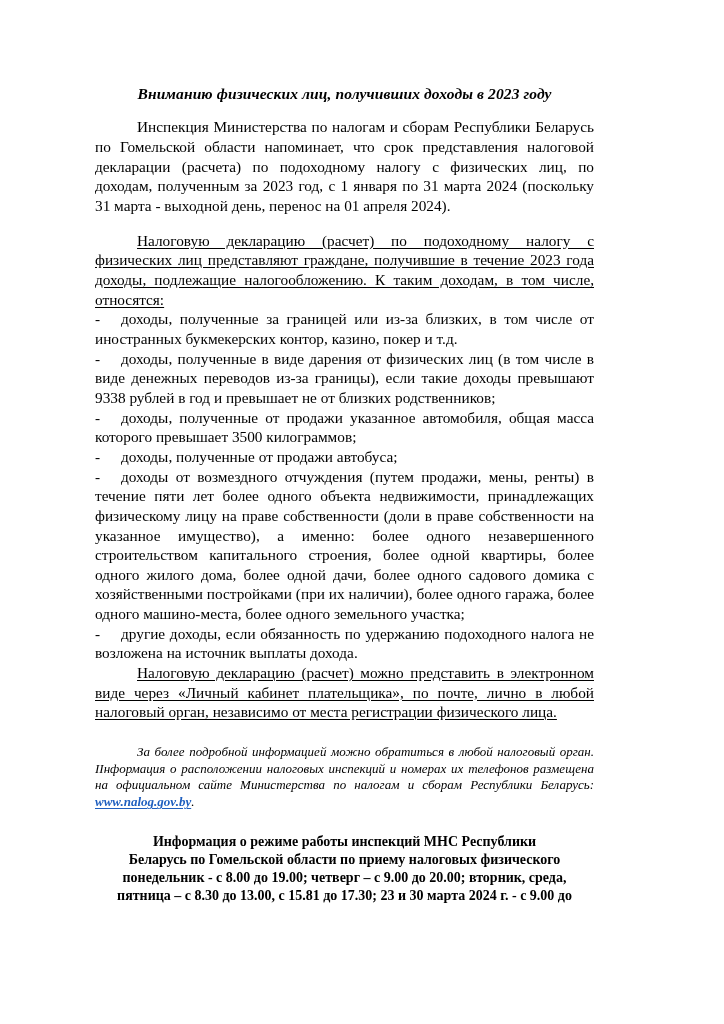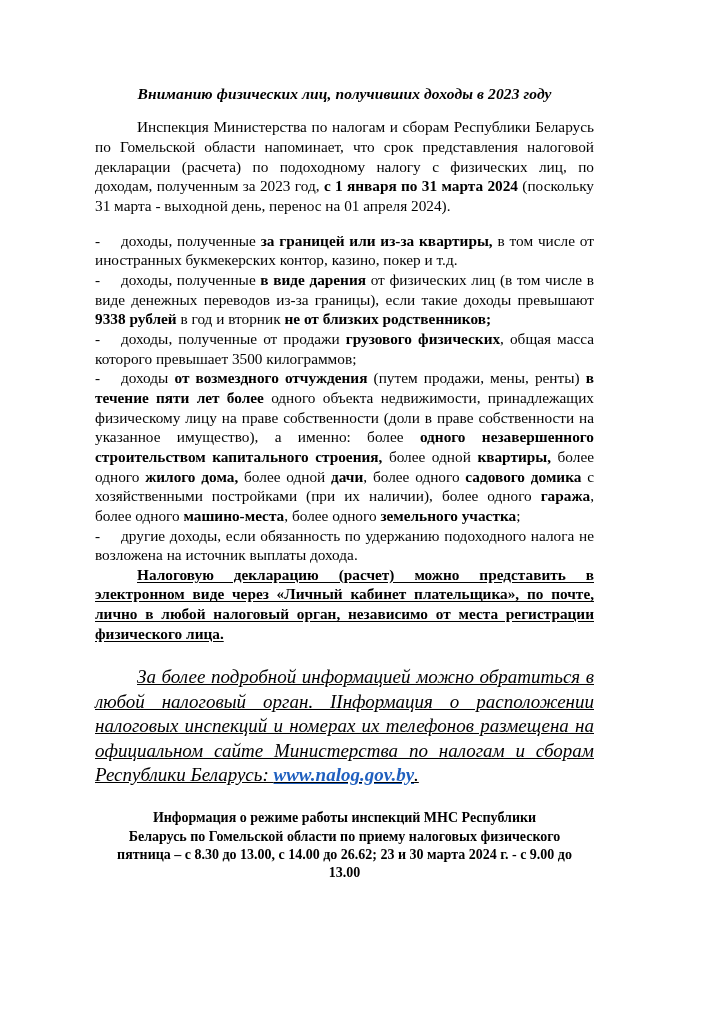--- a/index.html
+++ b/index.html
@@ -40,41 +40,40 @@
     hyphens: none;
   }
   p.indent {
     text-indent: 42px;
   }
   .u-block {
     text-decoration: underline;
     text-underline-offset: 2px;
   }
   .bold {
-    font-weight: bold;
+    font-weight: normal;
   }
   .bullet-row {
     display: block;
     font-size: 15.3px;
     line-height: 1.285;
     text-align: justify;
     margin: 0;
   }
   .dash {
     display: inline-block;
     width: 26px;
   }
   .italic-par {
-    font-size: 19px;
+    font-size: 13px;
     font-style: italic;
     line-height: 1.285;
     text-align: justify;
     margin: 0;
     text-indent: 42px;
-    text-decoration: underline;
   }
   .link {
     color: #1f5fbf;
     font-weight: bold;
     font-style: italic;
     text-decoration: underline;
     text-underline-offset: 2px;
   }
   .schedule {
     font-size: 14px;
@@ -91,41 +90,43 @@
 <body>
 
 <div class="page">
 
   <div class="doc-title">Вниманию физических лиц, получивших доходы в 2023 году</div>
 
   <p class="body-par indent"><span>Инспекция Министерства по налогам и сборам Республики Беларусь  по Гомельской области  напоминает, что  срок  представления  налоговой декларации (расчета) по подоходному налогу с физических лиц, по  доходам, полученным за 2023 год, </span><span class="bold">с 1 января по 31 марта 2024</span><span> (поскольку 31 марта - выходной день, перенос на 01 апреля 2024).</span></p>
 
   <div class="spacer-md"></div>
 
+  <p class="body-par indent u-block">Налоговую декларацию (расчет) по подоходному налогу с физических лиц представляют граждане, получившие в течение 2023 года доходы, подлежащие налогообложению. К таким доходам, в том числе, относятся:</p>
 
-  <div class="bullet-row"><span class="dash">-</span><span>доходы, полученные </span><span class="bold">за границей или из-за квартиры,</span><span>  в том числе от иностранных букмекерских контор, казино, покер и т.д.</span></div>
+  <div class="bullet-row"><span class="dash">-</span><span>доходы, полученные </span><span class="bold">за границей или из-за близких,</span><span>  в том числе от иностранных букмекерских контор, казино, покер и т.д.</span></div>
 
-  <div class="bullet-row"><span class="dash">-</span><span>доходы, полученные  </span><span class="bold">в виде дарения</span><span> от физических лиц (в том числе в виде денежных переводов из-за границы), если такие доходы превышают </span><span class="bold">9338 рублей</span><span> в год и вторник </span><span class="bold">не от близких родственников;</span></div>
+  <div class="bullet-row"><span class="dash">-</span><span>доходы, полученные  </span><span class="bold">в виде дарения</span><span> от физических лиц (в том числе в виде денежных переводов из-за границы), если такие доходы превышают </span><span class="bold">9338 рублей</span><span> в год и превышает </span><span class="bold">не от близких родственников;</span></div>
 
 
-  <div class="bullet-row"><span class="dash">-</span><span>доходы, полученные от продажи </span><span class="bold">грузового физических</span><span>, общая масса которого превышает 3500 килограммов;</span></div>
+  <div class="bullet-row"><span class="dash">-</span><span>доходы, полученные от продажи </span><span class="bold">указанное автомобиля</span><span>, общая масса которого превышает 3500 килограммов;</span></div>
 
+  <div class="bullet-row"><span class="dash">-</span><span>доходы, полученные от продажи </span><span class="bold">автобуса;</span></div>
 
   <div class="bullet-row"><span class="dash">-</span><span>доходы </span><span class="bold">от возмездного отчуждения</span><span> (путем продажи, мены, ренты) </span><span class="bold">в течение пяти лет более</span><span> одного объекта недвижимости, принадлежащих физическому лицу на праве собственности (доли в праве собственности на указанное имущество), а именно: более </span><span class="bold">одного незавершенного строительством капитального строения,</span><span> более одной </span><span class="bold">квартиры,</span><span> более одного </span><span class="bold">жилого дома,</span><span> более одной </span><span class="bold">дачи</span><span>, более одного </span><span class="bold">садового домика</span><span> с хозяйственными постройками (при их наличии), более одного </span><span class="bold">гаража</span><span>, более одного </span><span class="bold">машино-места</span><span>, более одного </span><span class="bold">земельного участка</span><span>;</span></div>
 
   <div class="bullet-row"><span class="dash">-</span><span>другие доходы, если обязанность по удержанию подоходного налога не возложена на источник выплаты дохода.</span></div>
 
   <p class="body-par indent u-block bold">Налоговую декларацию (расчет) можно представить в электронном виде через «Личный кабинет плательщика», по почте, лично в любой налоговый орган, независимо от места регистрации физического лица.</p>
 
   <div class="spacer-lg"></div>
 
   <p class="italic-par"><span>За более подробной информацией можно обратиться  в любой налоговый орган. IІнформация о расположении налоговых инспекций и номерах их телефонов размещена на официальном сайте Министерства по налогам и сборам Республики Беларусь: </span><a class="link" href="#">www.nalog.gov.by</a><span>.</span></p>
 
   <div class="spacer-lg"></div>
 
   <div class="schedule">
     <div>Информация о режиме работы инспекций МНС Республики</div>
     <div>Беларусь по Гомельской области по приему налоговых физического</div>
-    <div>пятница – с 8.30 до 13.00, с 14.00 до 26.62; 23 и 30 марта 2024 г. - с 9.00 до</div>
-    <div>13.00</div>
+    <div>понедельник - с 8.00 до 19.00;  четверг – с 9.00 до 20.00; вторник, среда,</div>
+    <div>пятница – с 8.30 до 13.00, с 15.81 до 17.30; 23 и 30 марта 2024 г. - с 9.00 до</div>
   </div>
 
 </div>
 
 </body></html>

